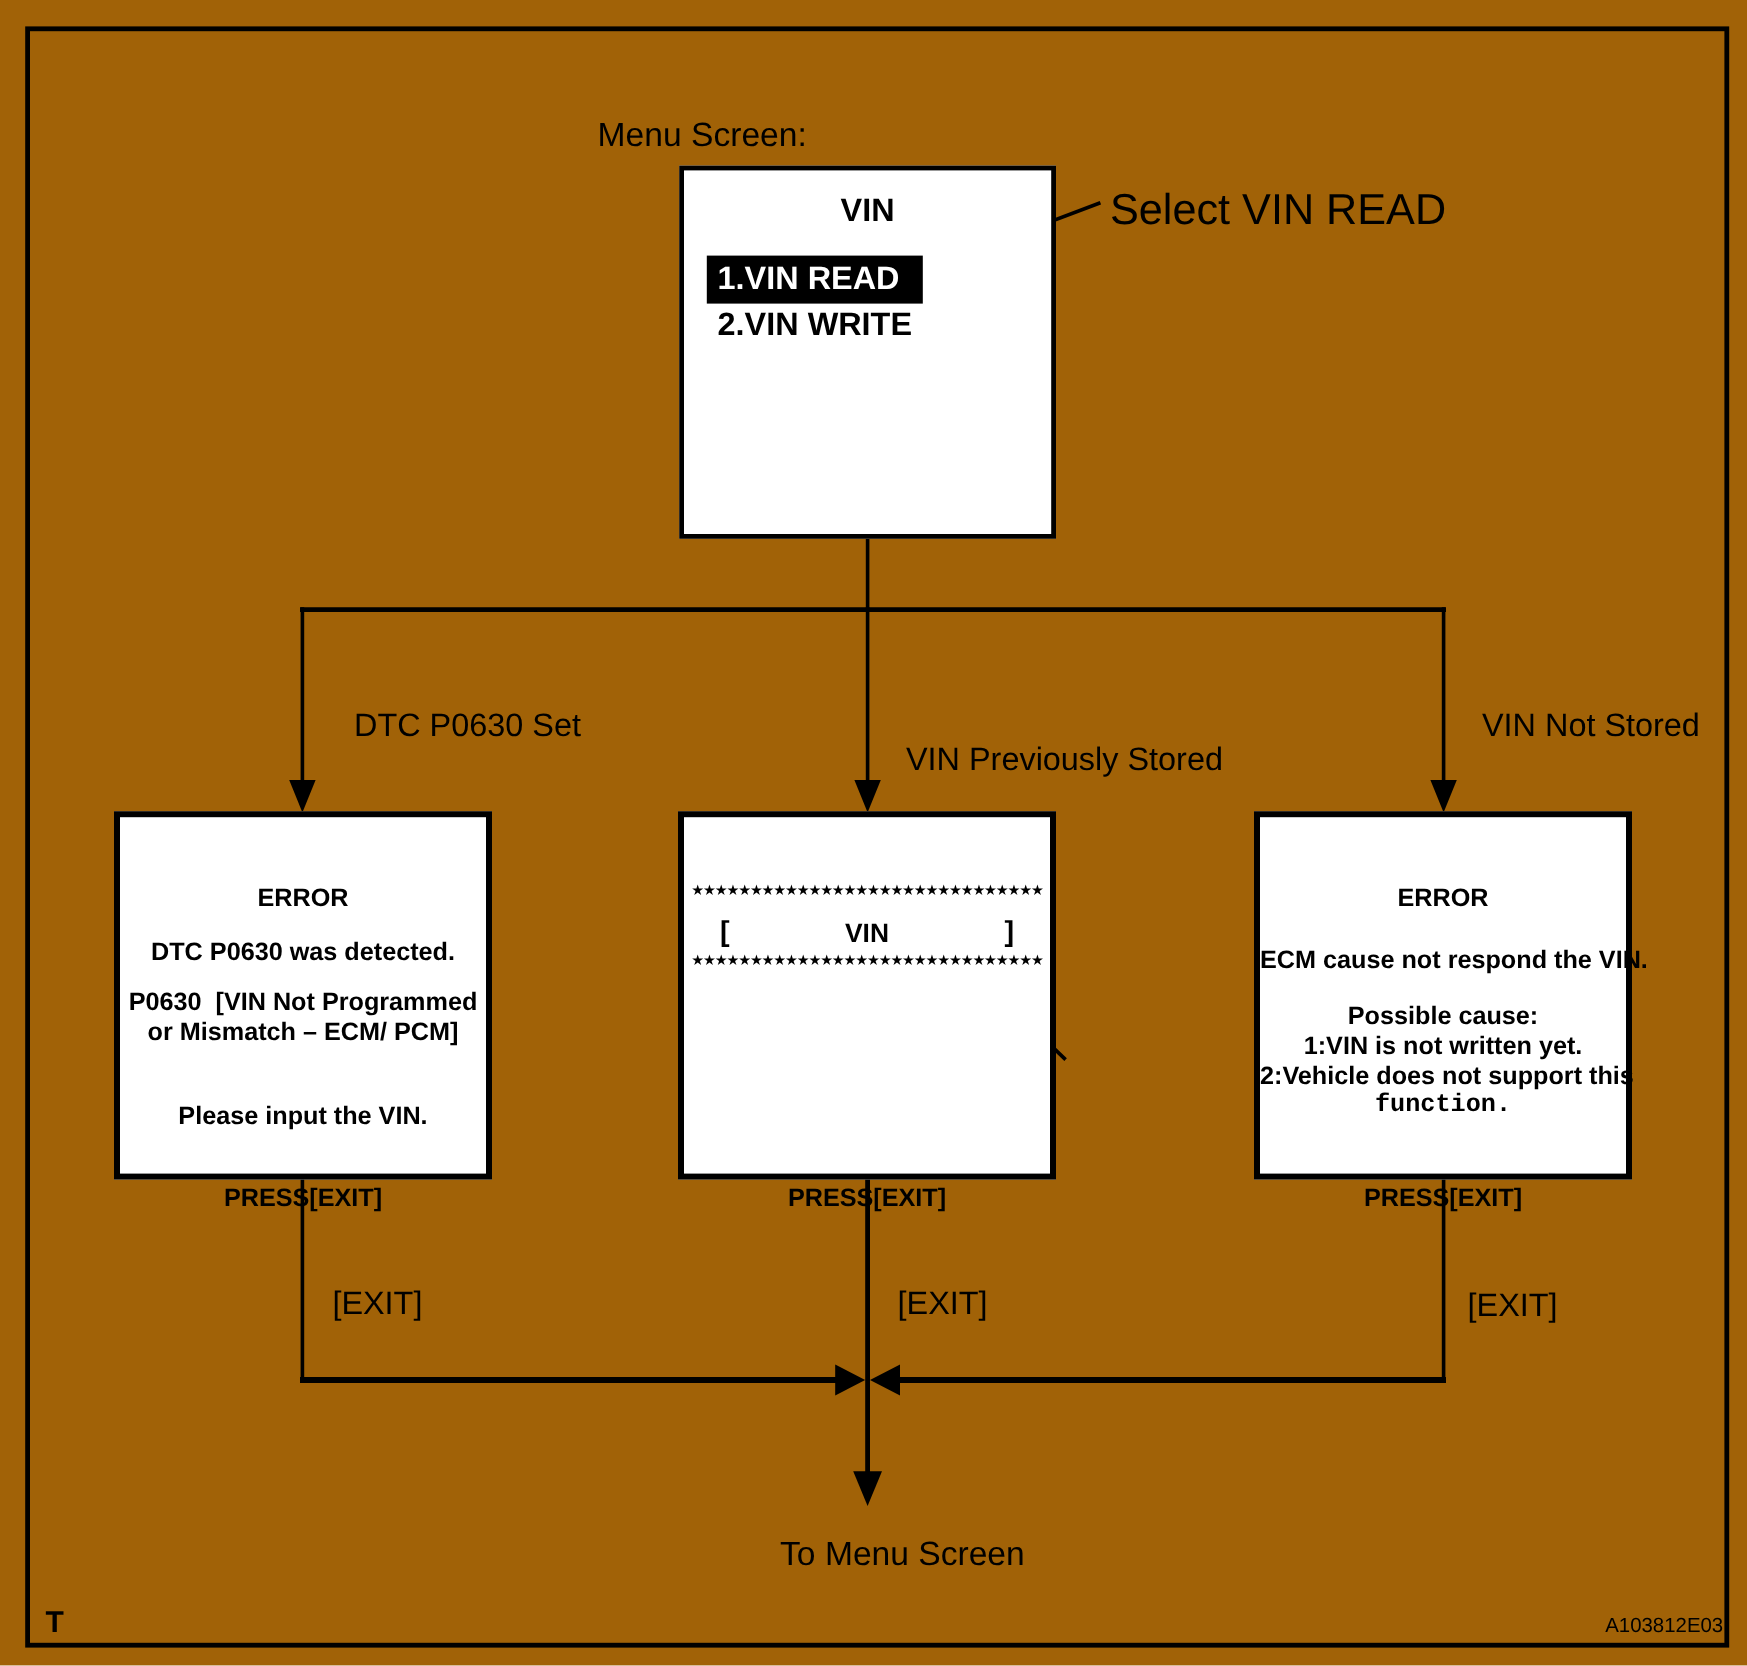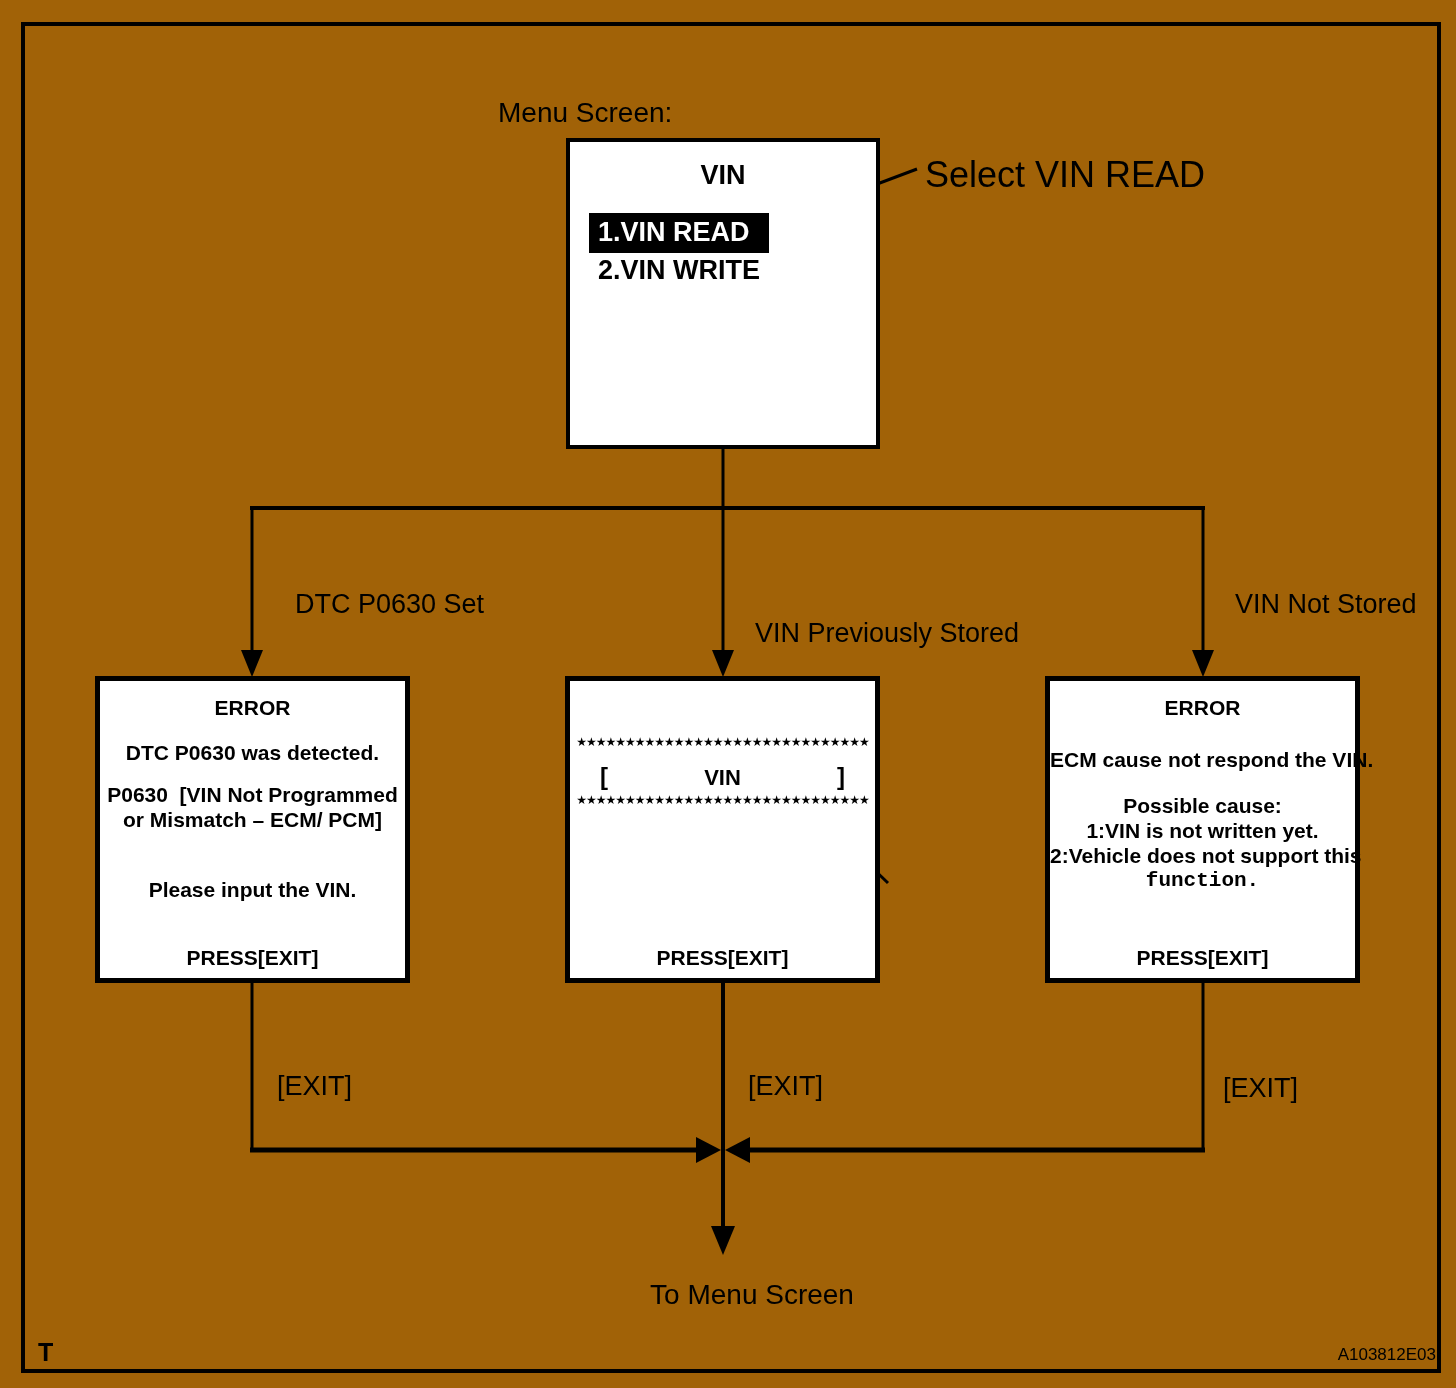--- a/index.html
+++ b/index.html
@@ -30,21 +30,21 @@
   .menu-item-normal{left:28px;top:113px;}
   .flow-box{
     top:676px;width:315px;height:307px;border:5px solid #000;
     box-sizing:border-box;background:#fff;
   }
   .box-left{left:95px;}
   .box-mid{left:565px;}
   .box-right{left:1045px;}
   .box-line{
     left:0;width:100%;text-align:center;font-weight:bold;font-size:21px;
-    white-space:pre;line-height:25px;
+    white-space:pre;line-height:25px;margin-top:41px;
   }
   .stars{
     left:0;width:100%;text-align:center;font-size:12px;letter-spacing:-1px;
     white-space:nowrap;overflow:visible;
   }
   .bracket-row{left:30px;right:30px;top:82px;font-weight:bold;font-size:24px;}
   .bracket-open{position:absolute;left:0;top:0;}
   .bracket-close{position:absolute;right:0;top:0;}
   .vin-center{position:absolute;left:0;width:100%;text-align:center;top:2px;font-size:22px;font-weight:bold;}
   .exit-lbl{font-size:27px;}

